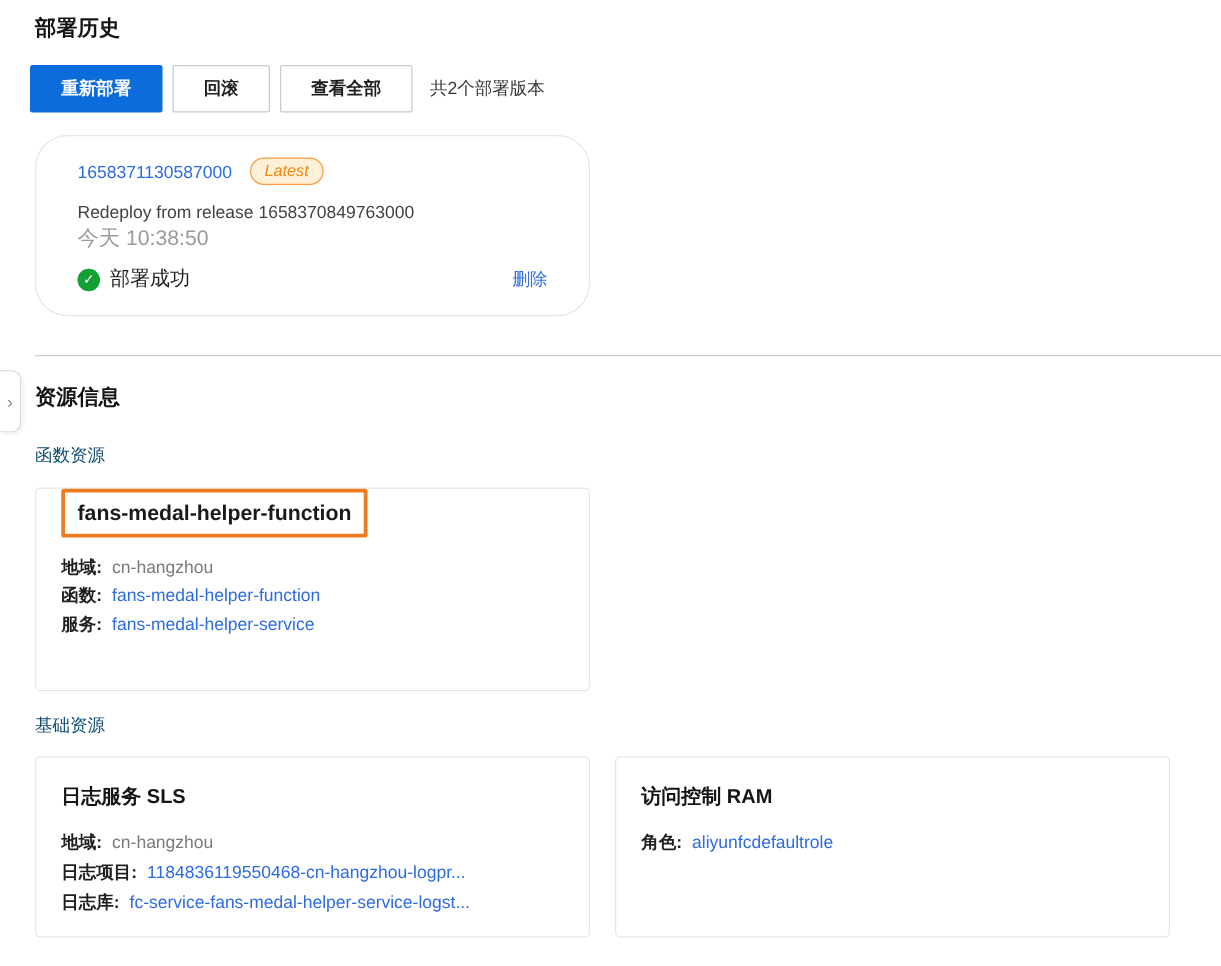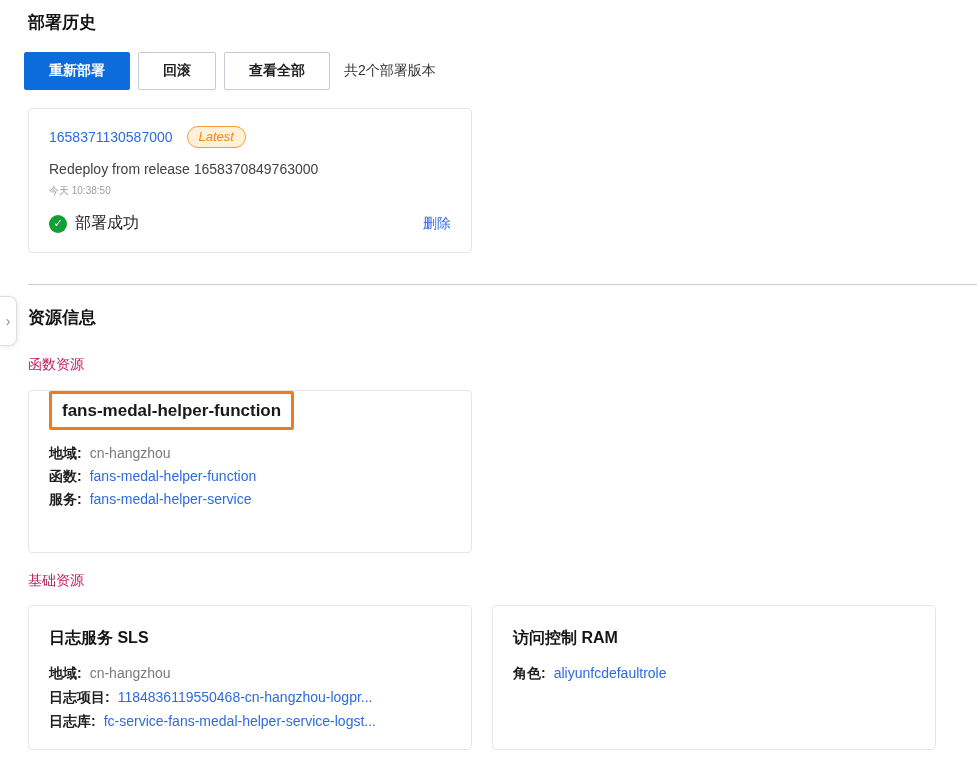--- a/index.html
+++ b/index.html
@@ -65,21 +65,22 @@
   
   .card {
     width: 444px;
     border: 1px solid #e4e6e9;
     border-radius: 4px;
     background: #fff;
   }
   .deploy-card {
     margin-top: 18px;
     height: 145px;
-    padding: 17px 20px;
+    padding: 17px 33px;
+    border-radius: 26px;
   }
   .deploy-top { display: flex; align-items: center; }
   .deploy-id {
     font-size: 14px;
     color: #2d6be0;
     text-decoration: none;
     cursor: pointer;
   }
   .latest-badge {
     margin-left: 14px;
@@ -93,21 +94,21 @@
     font-style: italic;
   }
   .deploy-desc {
     margin-top: 12px;
     font-size: 14px;
     line-height: 19px;
     color: #424242;
   }
   .deploy-time {
     margin-top: 3px;
-    font-size: 10px;
+    font-size: 17px;
     line-height: 18px;
     color: #9b9b9b;
   }
   .deploy-status-row {
     margin-top: 13px;
     display: flex;
     align-items: center;
     justify-content: space-between;
   }
   .status-left { display: flex; align-items: center; }
@@ -157,21 +158,21 @@
     color: #8a8a8a;
     font-size: 14px;
     cursor: pointer;
     z-index: 2;
   }
 
   .resource-title { margin-top: 23px; }
   .sub-label {
     margin-top: 28px;
     font-size: 14px;
-    color: #be185d;
+    color: #0c4a6e;
   }
   .sub-label.base { margin-top: 19px; }
 
   .function-card {
     margin-top: 16px;
     height: 163px;
     padding: 0 20px;
   }
   .fn-title-box {
     display: inline-block;

